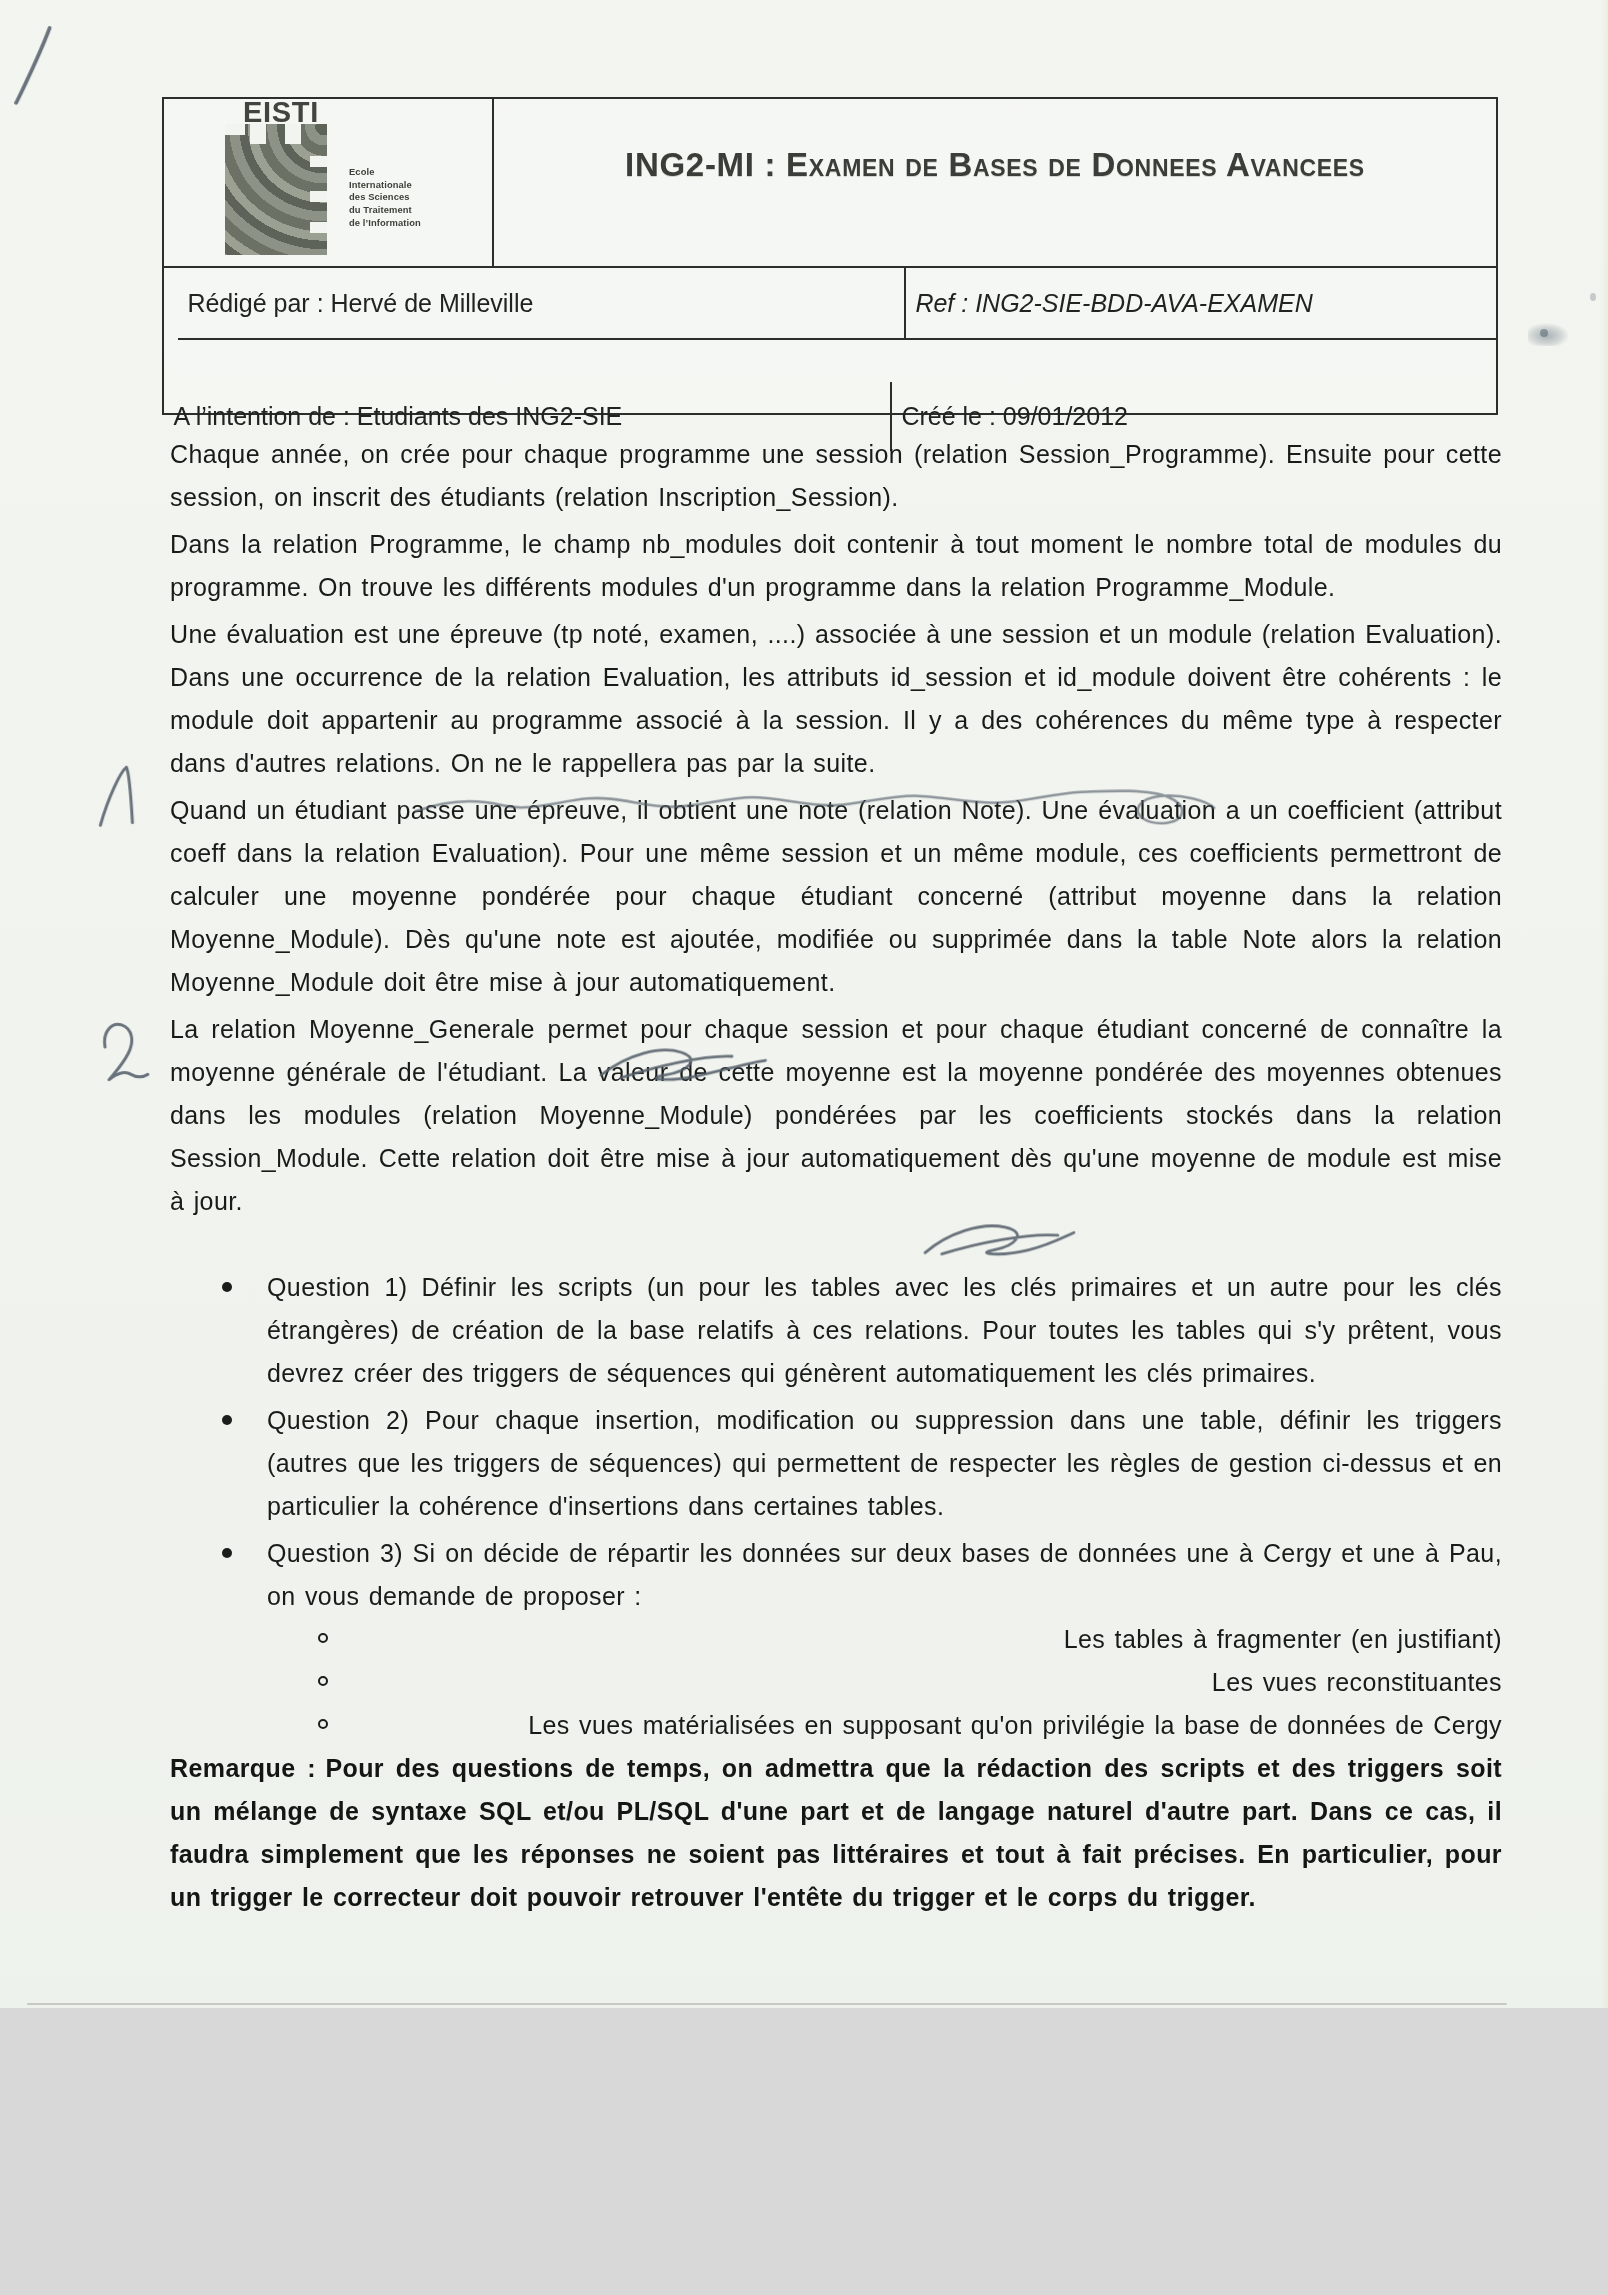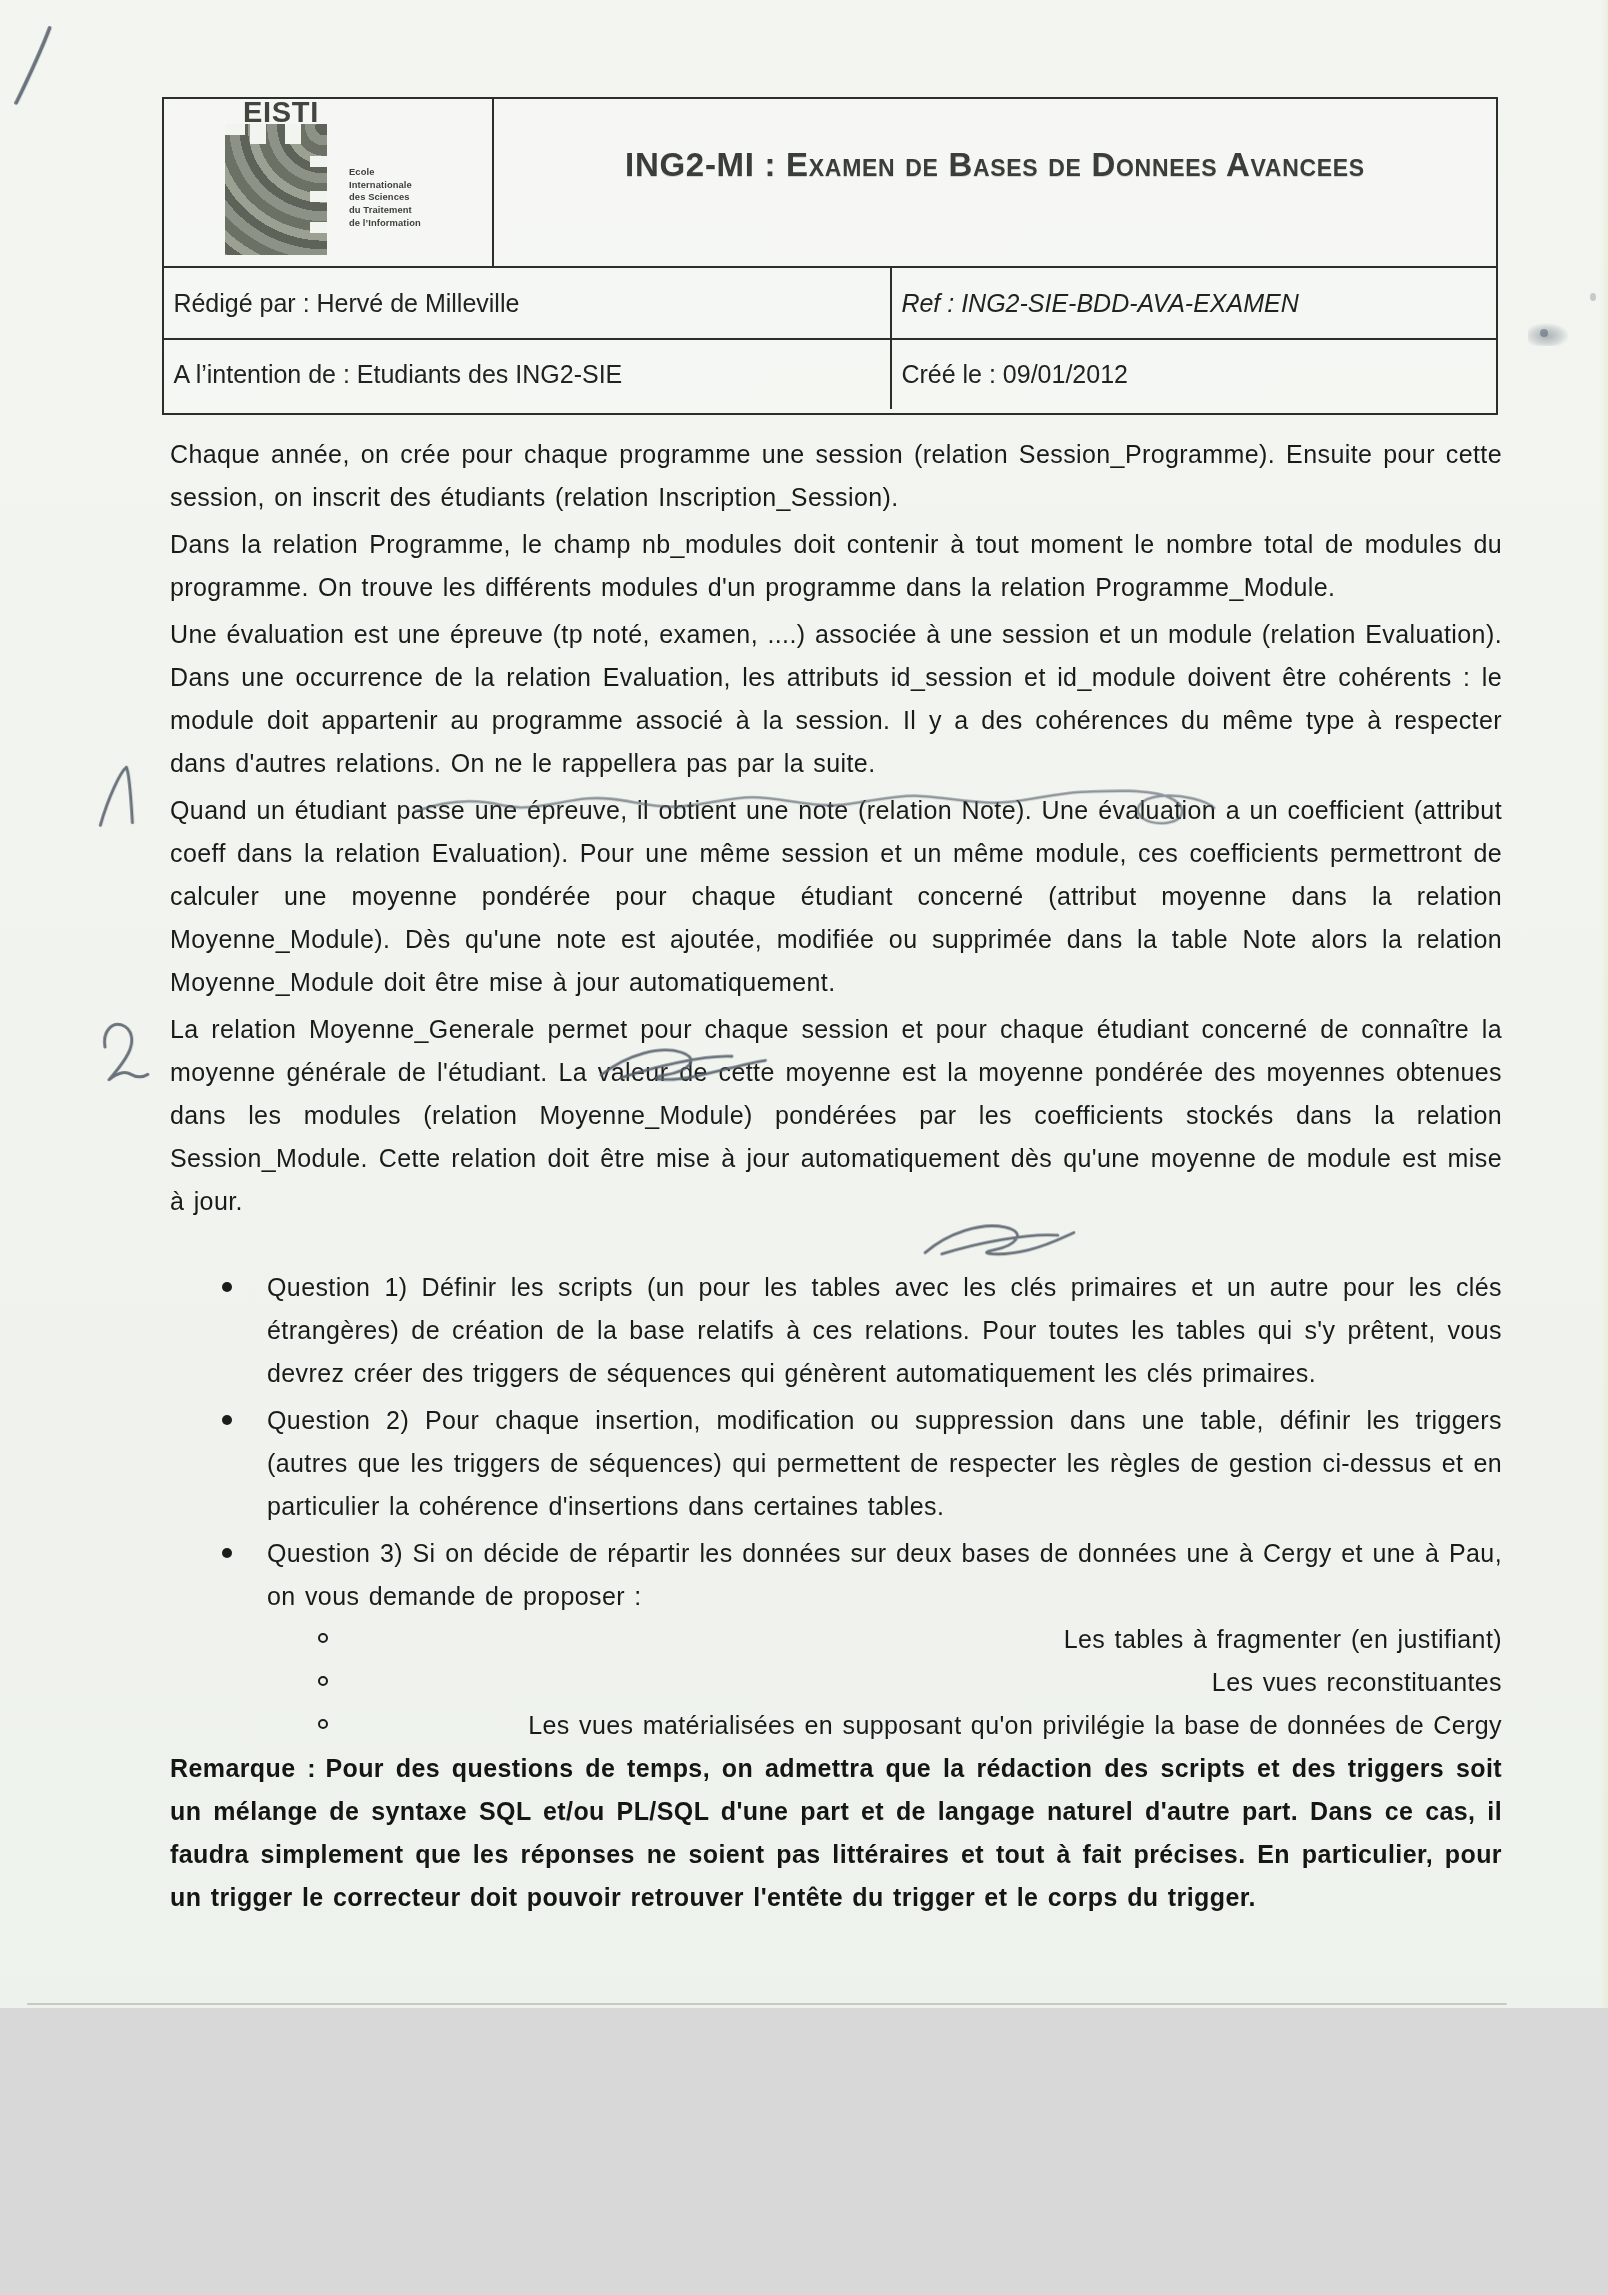--- a/index.html
+++ b/index.html
@@ -25,21 +25,21 @@
     border:2.7px solid #2b2e29;box-sizing:border-box;background:rgba(255,255,255,.25);
   }
   .tbl-top{display:flex;height:169px;border-bottom:2.7px solid #2b2e29;box-sizing:border-box;}
   .logo-cell{width:330px;border-right:2px solid #2b2e29;box-sizing:border-box;position:relative;}
   .title-cell{flex:1;display:flex;align-items:center;justify-content:center;padding-bottom:35px;box-sizing:border-box;border-radius:23px;}
   .doc-title{
     font-variant:small-caps;font-weight:bold;font-size:33px;letter-spacing:0.7px;
     color:#3a3d38;text-shadow:0 0.7px 0 rgba(90,110,80,.25);white-space:nowrap;
   }
   .tbl-row{display:flex;height:72px;box-sizing:border-box;}
-  .tbl-row.mid{border-bottom:2.7px solid #2b2e29;}
+  .tbl-row.mid{border-bottom:2.7px solid #2b2e29;margin-left:14px;}
   .cell{display:flex;align-items:center;padding-left:9.4px;font-size:25px;color:#20231f;box-sizing:border-box;}
   .cell.l{width:728px;border-right:2px solid #2b2e29;}
   .cell.r{flex:1;text-align:center;}
   .italic{font-style:italic;}
 
   
   .eisti-word{
     position:absolute;left:79px;top:-2.7px;font-size:29px;font-weight:bold;
     letter-spacing:0.7px;color:#41453e;
   }
@@ -129,21 +129,21 @@
         </div>
       </div>
       <div class="title-cell">
         <div class="doc-title">ING2-MI : Examen de Bases de Donnees Avancees</div>
       </div>
     </div>
     <div class="tbl-row mid">
       <div class="cell l">Rédigé par : Hervé de Milleville</div>
       <div class="cell r italic">Ref : ING2-SIE-BDD-AVA-EXAMEN</div>
     </div>
-    <div class="tbl-row" style="height:69px;">
+    <div class="tbl-row" style="height:69px;margin-top:42px;">
       <div class="cell l">A l’intention de : Etudiants des ING2-SIE</div>
       <div class="cell r">Créé le : 09/01/2012</div>
     </div>
   </div>
 
   <div class="smudge"></div>
   <div class="smudge-dot"></div>
   <div class="speck"></div>
   <div class="bottom-edge"></div>
 

